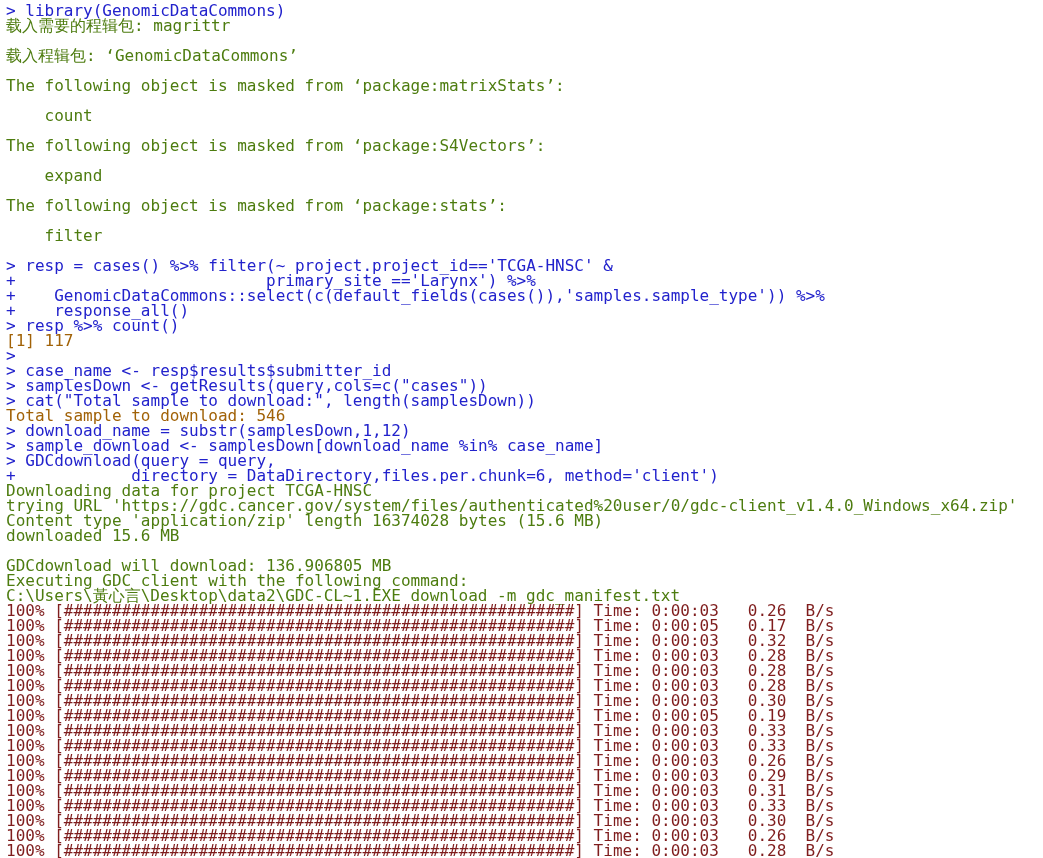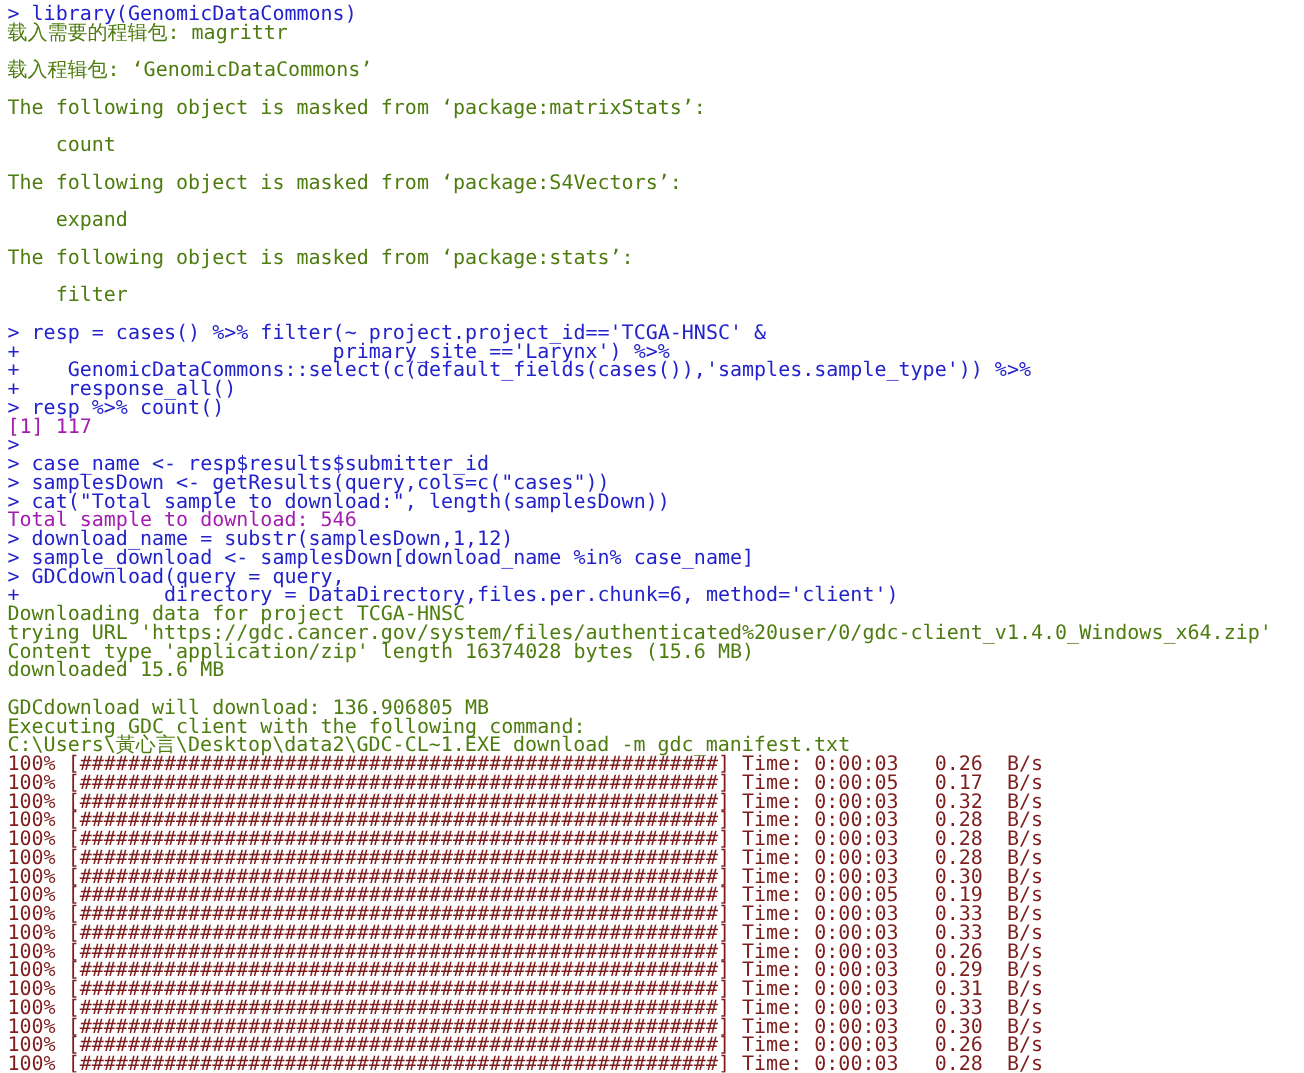--- a/index.html
+++ b/index.html
@@ -22,20 +22,20 @@
   }
   .line{
     height:15px;
     line-height:15px;
     white-space:pre;
     letter-spacing:0px;
     font-size:16px;
   }
   .c-input{color:#2222cc;}
   .c-msg{color:#4d7c0f;}
-  .c-out{color:#a21caf;}
+  .c-out{color:#a16207;}
   .c-blank{color:transparent;}
   .prog{color:#7f1d1d;}
 </style>
 </head>
 <body>
 
 <div id="console"><div class="line c-input">&gt; library(GenomicDataCommons)</div><div class="line c-msg">载入需要的程辑包: magrittr</div><div class="line c-blank"></div><div class="line c-msg">载入程辑包: ‘GenomicDataCommons’</div><div class="line c-blank"></div><div class="line c-msg">The following object is masked from ‘package:matrixStats’:</div><div class="line c-blank"></div><div class="line c-msg">    count</div><div class="line c-blank"></div><div class="line c-msg">The following object is masked from ‘package:S4Vectors’:</div><div class="line c-blank"></div><div class="line c-msg">    expand</div><div class="line c-blank"></div><div class="line c-msg">The following object is masked from ‘package:stats’:</div><div class="line c-blank"></div><div class="line c-msg">    filter</div><div class="line c-blank"></div><div class="line c-input">&gt; resp = cases() %&gt;% filter(~ project.project_id=='TCGA-HNSC' &amp;</div><div class="line c-input">+                          primary_site =='Larynx') %&gt;%</div><div class="line c-input">+    GenomicDataCommons::select(c(default_fields(cases()),'samples.sample_type')) %&gt;%</div><div class="line c-input">+    response_all()</div><div class="line c-input">&gt; resp %&gt;% count()</div><div class="line c-out">[1] 117</div><div class="line c-input">&gt;</div><div class="line c-input">&gt; case_name &lt;- resp$results$submitter_id</div><div class="line c-input">&gt; samplesDown &lt;- getResults(query,cols=c("cases"))</div><div class="line c-input">&gt; cat("Total sample to download:", length(samplesDown))</div><div class="line c-out">Total sample to download: 546</div><div class="line c-input">&gt; download_name = substr(samplesDown,1,12)</div><div class="line c-input">&gt; sample_download &lt;- samplesDown[download_name %in% case_name]</div><div class="line c-input">&gt; GDCdownload(query = query,</div><div class="line c-input">+            directory = DataDirectory,files.per.chunk=6, method='client')</div><div class="line c-msg">Downloading data for project TCGA-HNSC</div><div class="line c-msg">trying URL 'https://gdc.cancer.gov/system/files/authenticated%20user/0/gdc-client_v1.4.0_Windows_x64.zip'</div><div class="line c-msg">Content type 'application/zip' length 16374028 bytes (15.6 MB)</div><div class="line c-msg">downloaded 15.6 MB</div><div class="line c-blank"></div><div class="line c-msg">GDCdownload will download: 136.906805 MB</div><div class="line c-msg">Executing GDC client with the following command:</div><div class="line c-msg">C:\Users\黃心言\Desktop\data2\GDC-CL~1.EXE download -m gdc_manifest.txt</div><div class="line prog"><span>100%</span><span> [#####################################################] </span><span>Time:</span><span> </span><span>0:00:03</span><span>   </span><span>0.26</span><span>  </span><span>B/s</span></div><div class="line prog"><span>100%</span><span> [#####################################################] </span><span>Time:</span><span> </span><span>0:00:05</span><span>   </span><span>0.17</span><span>  </span><span>B/s</span></div><div class="line prog"><span>100%</span><span> [#####################################################] </span><span>Time:</span><span> </span><span>0:00:03</span><span>   </span><span>0.32</span><span>  </span><span>B/s</span></div><div class="line prog"><span>100%</span><span> [#####################################################] </span><span>Time:</span><span> </span><span>0:00:03</span><span>   </span><span>0.28</span><span>  </span><span>B/s</span></div><div class="line prog"><span>100%</span><span> [#####################################################] </span><span>Time:</span><span> </span><span>0:00:03</span><span>   </span><span>0.28</span><span>  </span><span>B/s</span></div><div class="line prog"><span>100%</span><span> [#####################################################] </span><span>Time:</span><span> </span><span>0:00:03</span><span>   </span><span>0.28</span><span>  </span><span>B/s</span></div><div class="line prog"><span>100%</span><span> [#####################################################] </span><span>Time:</span><span> </span><span>0:00:03</span><span>   </span><span>0.30</span><span>  </span><span>B/s</span></div><div class="line prog"><span>100%</span><span> [#####################################################] </span><span>Time:</span><span> </span><span>0:00:05</span><span>   </span><span>0.19</span><span>  </span><span>B/s</span></div><div class="line prog"><span>100%</span><span> [#####################################################] </span><span>Time:</span><span> </span><span>0:00:03</span><span>   </span><span>0.33</span><span>  </span><span>B/s</span></div><div class="line prog"><span>100%</span><span> [#####################################################] </span><span>Time:</span><span> </span><span>0:00:03</span><span>   </span><span>0.33</span><span>  </span><span>B/s</span></div><div class="line prog"><span>100%</span><span> [#####################################################] </span><span>Time:</span><span> </span><span>0:00:03</span><span>   </span><span>0.26</span><span>  </span><span>B/s</span></div><div class="line prog"><span>100%</span><span> [#####################################################] </span><span>Time:</span><span> </span><span>0:00:03</span><span>   </span><span>0.29</span><span>  </span><span>B/s</span></div><div class="line prog"><span>100%</span><span> [#####################################################] </span><span>Time:</span><span> </span><span>0:00:03</span><span>   </span><span>0.31</span><span>  </span><span>B/s</span></div><div class="line prog"><span>100%</span><span> [#####################################################] </span><span>Time:</span><span> </span><span>0:00:03</span><span>   </span><span>0.33</span><span>  </span><span>B/s</span></div><div class="line prog"><span>100%</span><span> [#####################################################] </span><span>Time:</span><span> </span><span>0:00:03</span><span>   </span><span>0.30</span><span>  </span><span>B/s</span></div><div class="line prog"><span>100%</span><span> [#####################################################] </span><span>Time:</span><span> </span><span>0:00:03</span><span>   </span><span>0.26</span><span>  </span><span>B/s</span></div><div class="line prog"><span>100%</span><span> [#####################################################] </span><span>Time:</span><span> </span><span>0:00:03</span><span>   </span><span>0.28</span><span>  </span><span>B/s</span></div></div>
 
 </body></html>

